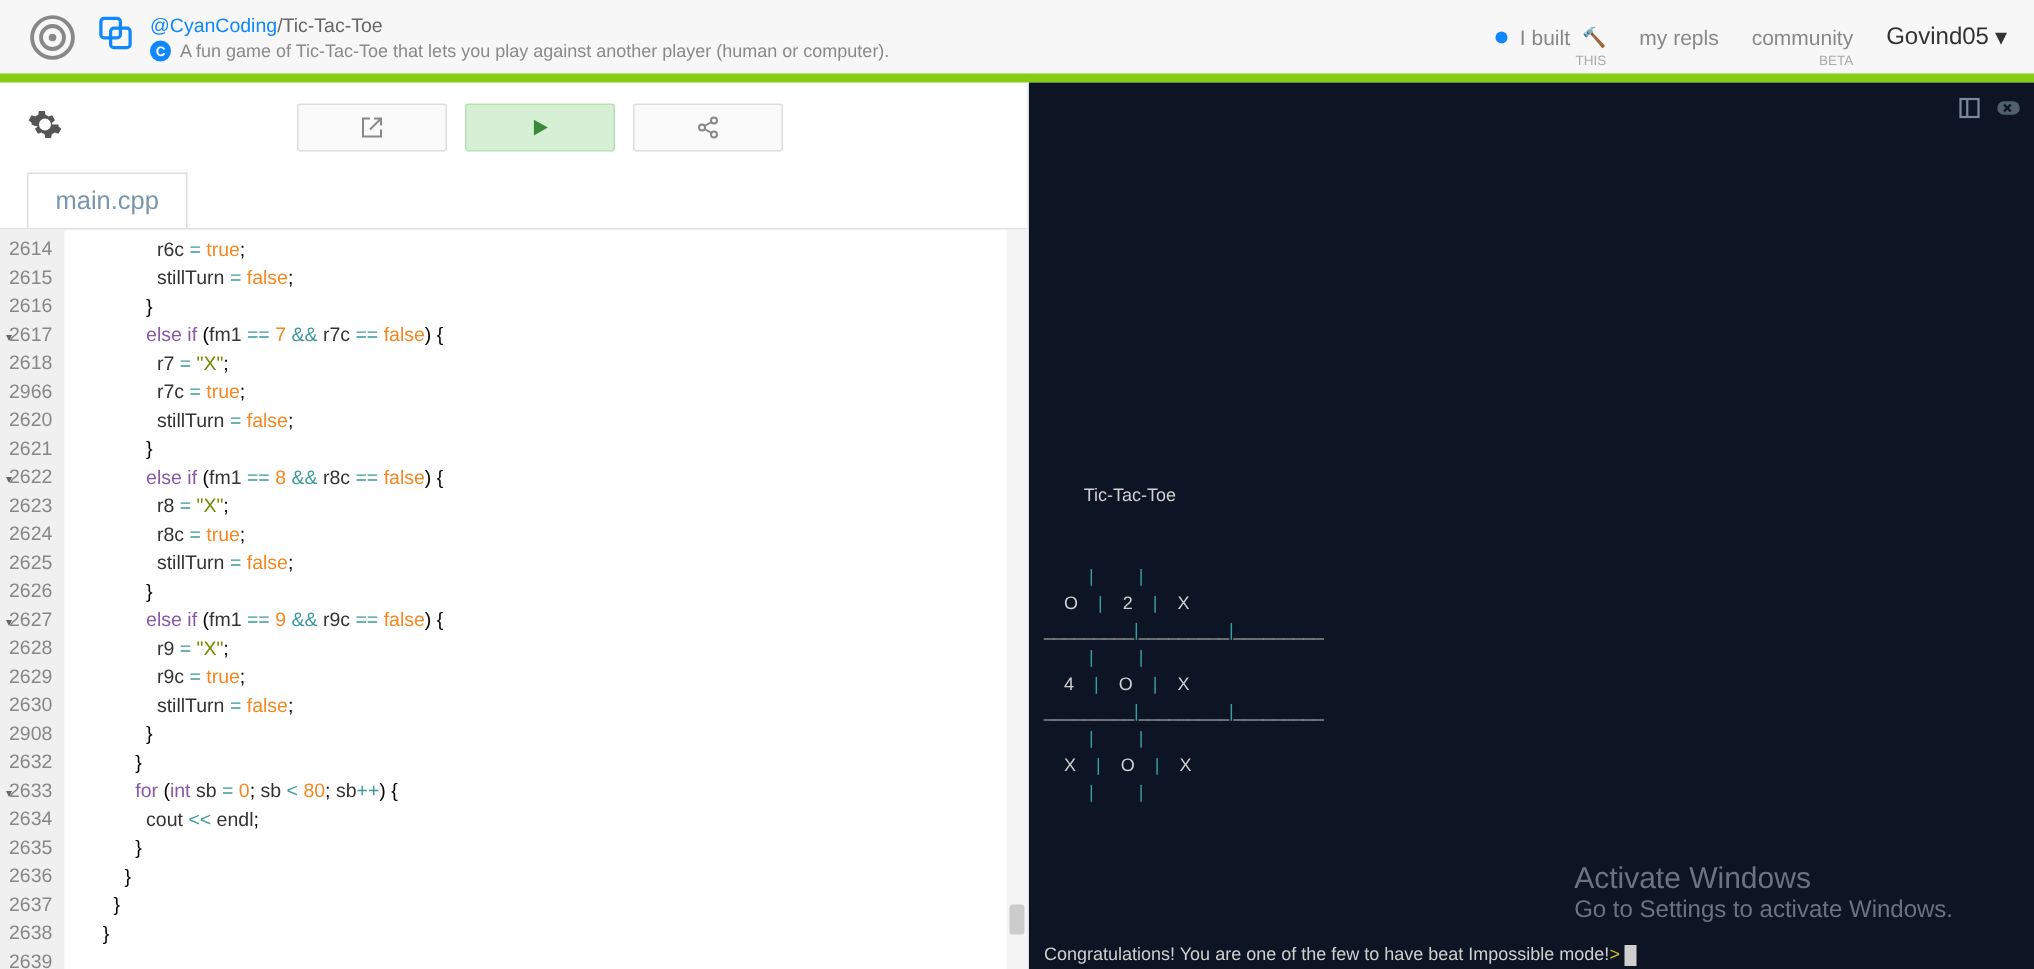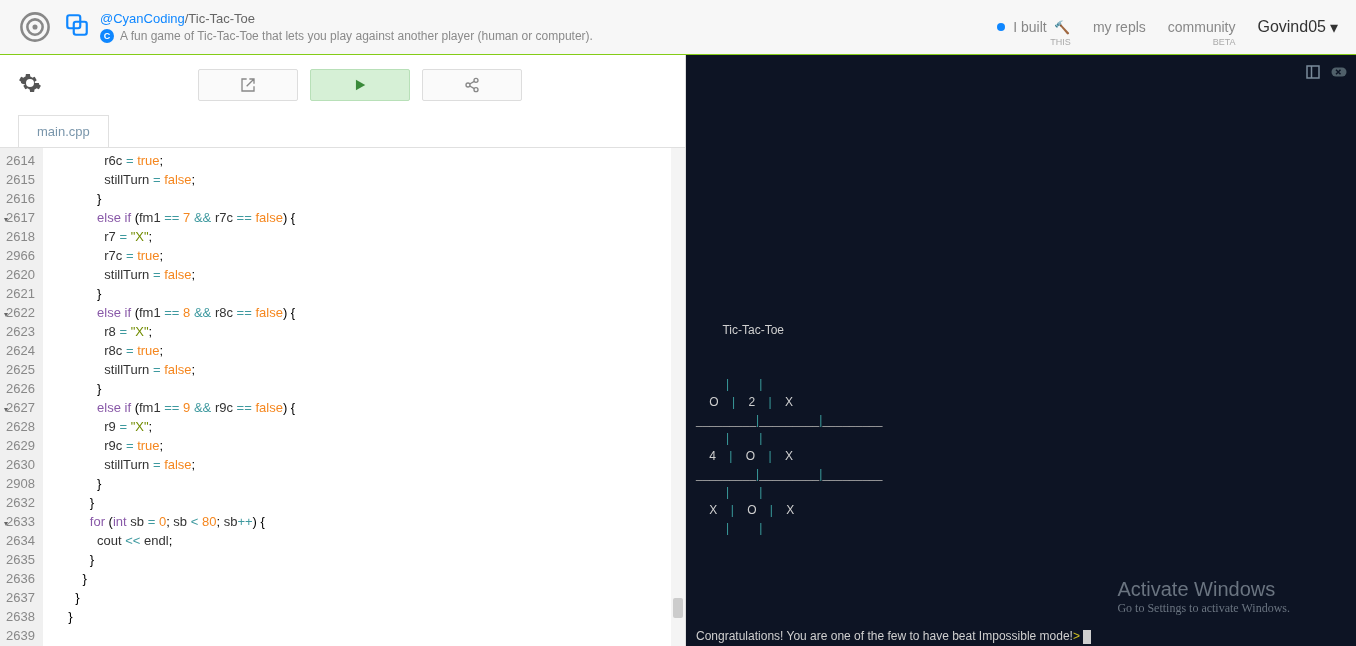--- a/index.html
+++ b/index.html
@@ -1,18 +1,18 @@
 <!DOCTYPE html>
 <html><head>
 <meta charset="utf-8">
 <style>
 * { margin:0; padding:0; box-sizing:border-box; font-family:-apple-system,BlinkMacSystemFont,"Segoe UI",sans-serif; }
 body { width:1356px; height:646px; overflow:hidden; background:#fff; }
 
-.header { height:55px; display:flex; align-items:center; padding:0 18px; background:#f7f7f7; border-bottom:1px solid #84cc16; }
+.header { height:55px; display:flex; align-items:center; padding:0 18px; background:#f7f7f7; border-bottom:6px solid #84cc16; }
 .logo-spiral { width:34px; height:34px; display:flex; align-items:center; justify-content:center; }
 .fork-icon { margin-left:12px; color:#0f87ff; }
 .repl-info { margin-left:10px; flex:1; }
 .repl-title { font-size:13px; font-family:"Courier New",monospace; }
 .repl-author { color:#0f87ff; }
 .repl-name { color:#666; }
 .repl-desc { display:flex; align-items:center; gap:6px; font-size:12px; color:#8a8a8a; margin-top:2px; }
 .circle-icon { width:14px; height:14px; border-radius:50%; background:#0f87ff; display:inline-flex; align-items:center; justify-content:center; color:#fff; font-size:9px; font-weight:bold; }
 .nav { display:flex; align-items:center; gap:22px; }
 .nav-item { font-size:14px; color:#888; cursor:pointer; position:relative; }
@@ -24,21 +24,21 @@
 
 .main { display:flex; height:calc(100% - 55px); }
 .left { width:686px; display:flex; flex-direction:column; border-right:1px solid #ddd; }
 .toolbar { height:60px; display:flex; align-items:center; gap:16px; padding-left:18px; }
 .gear-icon { color:#555; cursor:pointer; }
 .btn-row { display:flex; gap:12px; margin-left:140px; }
 .btn { width:100px; height:32px; border:1px solid #ddd; background:#fafafa; display:flex; align-items:center; justify-content:center; cursor:pointer; border-radius:2px; color:#666; }
 .btn.run { background:#d6f0d6; border-color:#b8e0b8; color:#3a8a3a; }
 
 .tabs { display:flex; padding-left:18px; }
-.tab { padding:8px 18px; border:1px solid #e0e0e0; border-bottom:none; font-size:13px; color:#7a96ab; background:#fff; cursor:pointer; }
+.tab { padding:8px 18px; border:1px solid #e0e0e0; border-bottom:none; font-size:17px; color:#7a96ab; background:#fff; cursor:pointer; }
 
 .editor { flex:1; display:flex; overflow:hidden; font-family:Consolas,Monaco,monospace; font-size:13px; position:relative; border-top:1px solid #e0e0e0; }
 .gutter { background:#f0f0f0; color:#888; text-align:right; padding:3px 8px 3px 6px; user-select:none; line-height:19px; }
 .gut-line { height:19px; position:relative; }
 .fold { position:absolute; left:-2px; top:2px; font-size:8px; color:#666; }
 .code { flex:1; padding:3px 0 3px 18px; line-height:19px; white-space:pre; overflow-y:auto; }
 .code-line { height:19px; }
 .kw { color:#8959a8; }
 .bool { color:#f5871f; }
 .num { color:#f5871f; }
@@ -49,23 +49,23 @@
 .thumb { position:absolute; width:10px; left:2px; background:#ccc; border-radius:2px; }
 
 .right { flex:1; background:#0d1424; color:#cfcfcf; font-family:"Courier New",monospace; font-size:12px; position:relative; display:flex; flex-direction:column; }
 .term-tools { position:absolute; top:8px; right:8px; display:flex; gap:8px; color:#7a8a9a; }
 .term-body { flex:1; padding:14px 10px 10px 10px; overflow:hidden; white-space:pre; line-height:18px; }
 .vbar { color:#3a9d9d; }
 .hbar { color:#aaa; }
 .yellow { color:#d0c020; }
 .cursor-block { display:inline-block; width:8px; height:14px; background:#cfcfcf; vertical-align:middle; }
 
-.watermark { position:absolute; right:66px; bottom:30px; color:#6a7480; text-align:left; pointer-events:none; }
+.watermark { position:absolute; right:54px; bottom:30px; color:#6a7480; text-align:left; pointer-events:none; }
 .wm1 { font-size:20px; }
-.wm2 { font-size:12px;font-family:Liberation Serif, serif; }
+.wm2 { font-size:16px; }
 </style>
 </head>
 <body>
 
 <div class="header">
   <div class="logo-spiral">
     <svg width="34" height="34" viewBox="0 0 40 40">
         <circle cx="20" cy="20" r="16" fill="none" stroke="#888" stroke-width="3"></circle>
         <circle cx="20" cy="20" r="9" fill="none" stroke="#888" stroke-width="3"></circle>
         <circle cx="20" cy="20" r="3" fill="#888"></circle>

